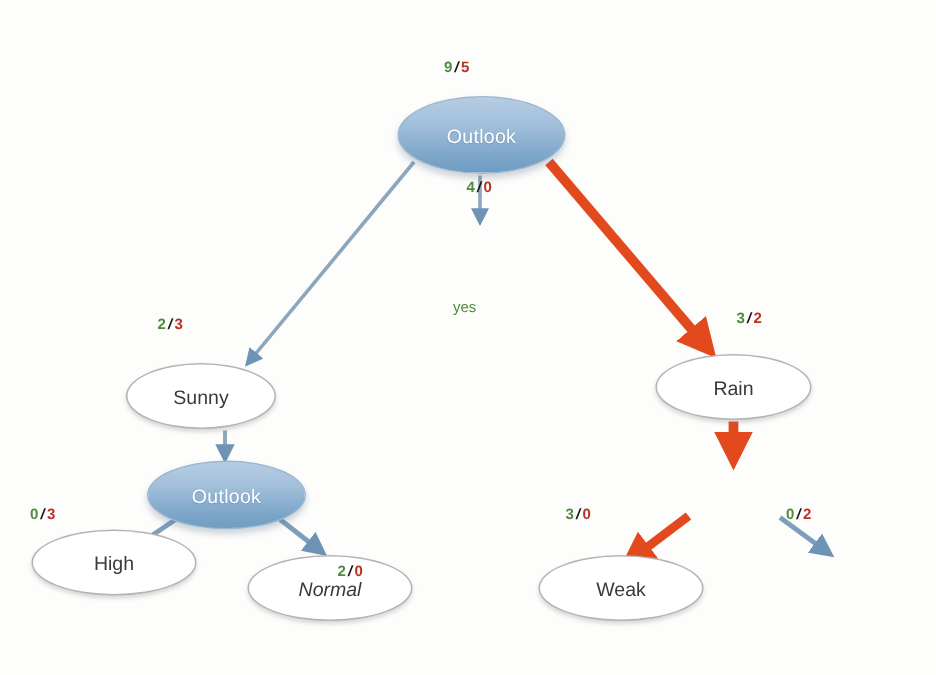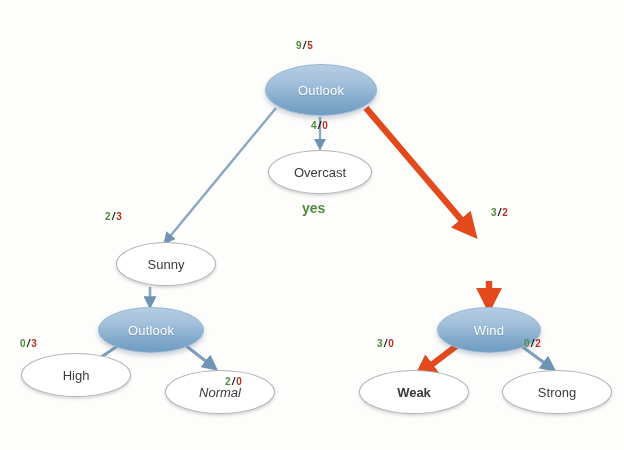--- a/index.html
+++ b/index.html
@@ -53,22 +53,22 @@
     font-size: 10px;
     font-weight: bold;
     white-space: nowrap;
     letter-spacing: .5px;
   }
   .ratio .pos { color: #4e8b3c; }
   .ratio .sep { color: #141414; font-style: italic; padding: 0 1px; }
   .ratio .neg { color: #b83226; }
   .verdict {
     position: absolute;
-    font-size: 14px;
-    font-weight: bold;
+    font-size: 10px;
+    font-weight: normal;
     color: #4e8b3c;
     white-space: nowrap;
   }
 </style>
 </head>
 <body>
 
 <div id="canvas">
 
   <svg id="edge-layer" viewBox="0 0 624 450" xmlns="http://www.w3.org/2000/svg">
@@ -97,52 +97,46 @@
 
     <line x1="459" y1="344" x2="422" y2="372" stroke="#e2491c" stroke-width="6" marker-end="url(#arrow-highlight)"></line>
 
     <line x1="520" y1="345" x2="550" y2="367" stroke="#7d9fbc" stroke-width="3.2" marker-end="url(#arrow-normal)"></line>
   </svg>
 
   <div class="node node-decision" style="left:265px; top:64px; width:112px; height:52px;">
     <span>Outlook</span>
   </div>
 
-  <div class="node node-leaf" style="left:268px; top:150px; width:104px; height:44px;">
-    <span>Overcast</span>
-  </div>
 
-  <div class="node node-leaf" style="left:116px; top:242px; width:100px; height:44px;align-items:center;">
+  <div class="node node-leaf" style="left:84px; top:242px; width:100px; height:44px;align-items:center;">
     <span>Sunny</span>
   </div>
 
+  <div class="node node-leaf" style="left:437px; top:236px; width:104px; height:44px;">
+    <span>Rain</span>
+  </div>
 
   <div class="node node-decision" style="left:98px; top:307px; width:106px; height:46px;">
     <span>Outlook</span>
   </div>
 
-  <div class="node node-decision" style="left:437px; top:307px; width:104px; height:46px;">
-    <span>Wind</span>
-  </div>
 
   <div class="node node-leaf" style="left:21px; top:353px; width:110px; height:44px;">
     <span>High</span>
   </div>
 
   <div class="node node-leaf" style="left:165px; top:370px; width:110px; height:44px;font-style:italic;">
     <span>Normal</span>
   </div>
 
-  <div class="node node-leaf" style="left:359px; top:370px; width:110px; height:44px;font-weight:bold;">
+  <div class="node node-leaf" style="left:359px; top:370px; width:110px; height:44px;">
     <span>Weak</span>
   </div>
 
-  <div class="node node-leaf" style="left:502px; top:370px; width:110px; height:44px;">
-    <span>Strong</span>
-  </div>
 
   <div class="ratio" style="left:296px; top:40px;">
     <span class="pos">9</span><span class="sep">/</span><span class="neg">5</span>
   </div>
 
   <div class="ratio" style="left:271px; top:120px;margin-left:40px;">
     <span class="pos">4</span><span class="sep">/</span><span class="neg">0</span>
   </div>
 
   <div class="ratio" style="left:105px; top:211px;">

